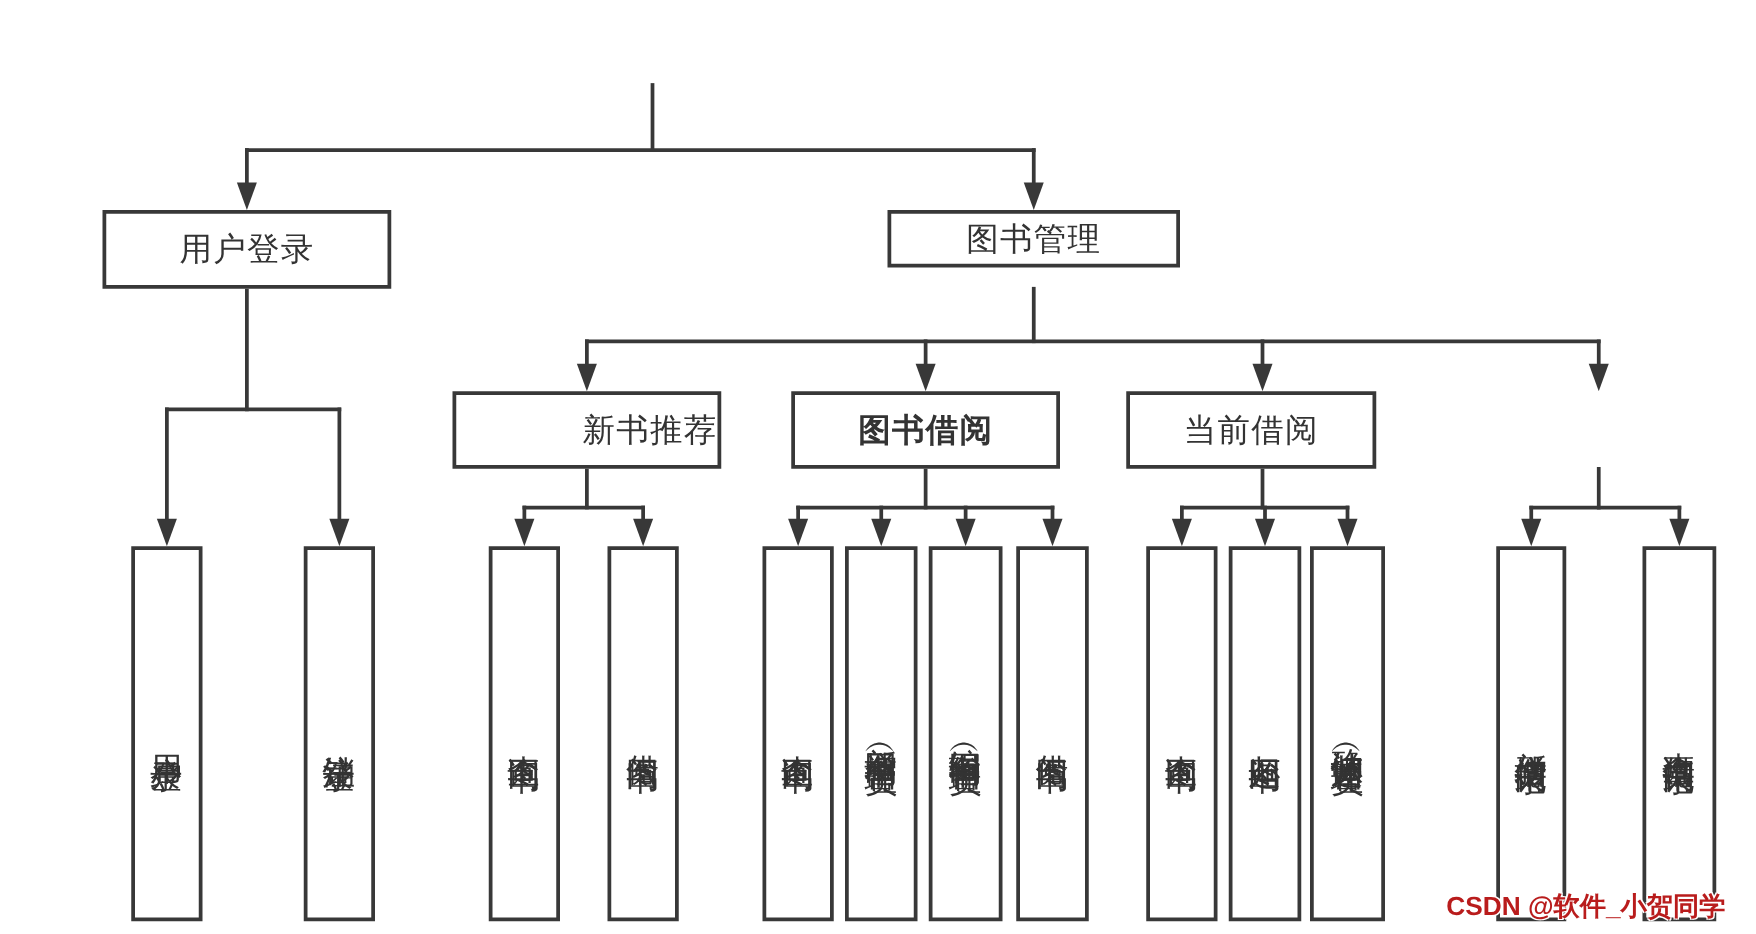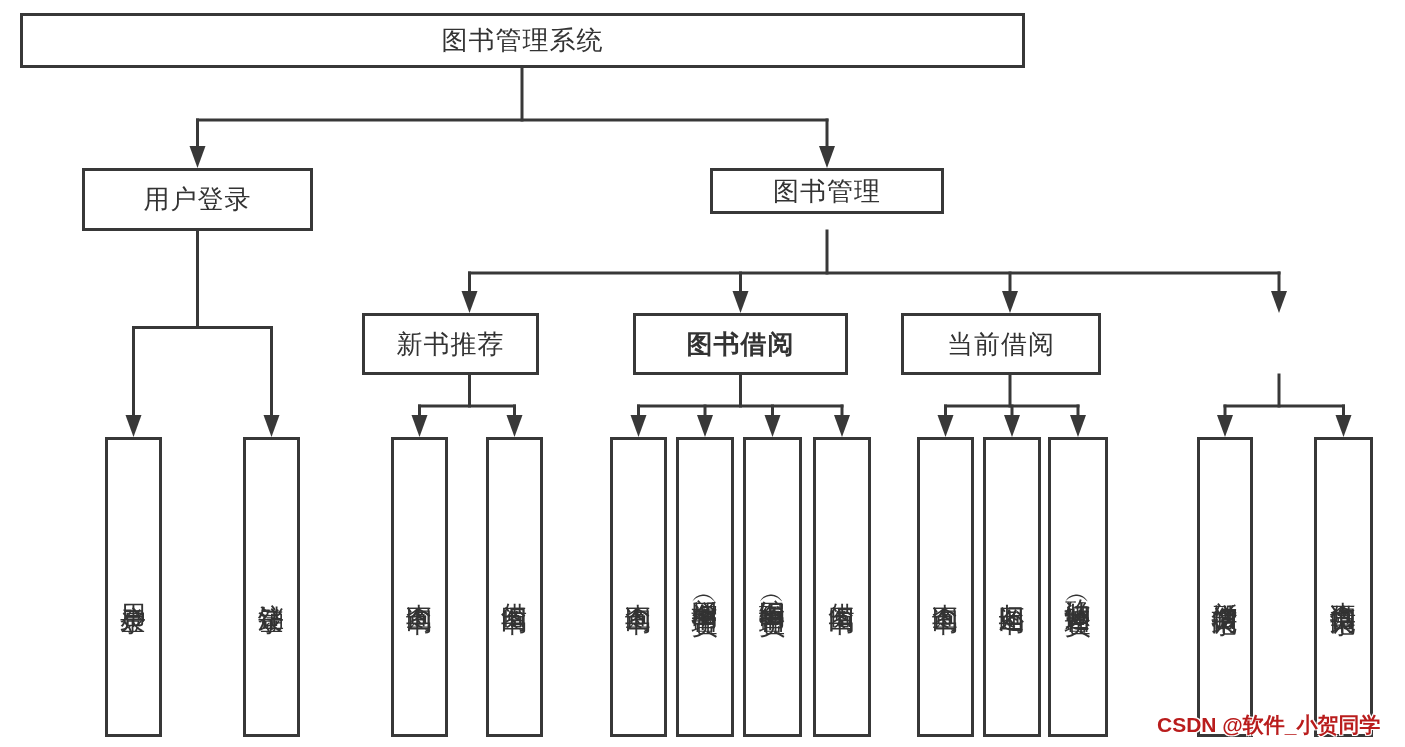--- a/index.html
+++ b/index.html
@@ -41,21 +41,21 @@
   .vnode {
     writing-mode: vertical-rl;
     text-orientation: mixed;
     letter-spacing: 2px;
     line-height: 1;
   }
   
   .n-root            { left: 20px;   top: 13px;  width: 1005px; height: 55px; }
   .n-user-login      { left: 82px;   top: 168px; width: 231px;  height: 63px; }
   .n-book-mgmt       { left: 710px;  top: 168px; width: 234px;  height: 46px; }
-  .n-new-book        { left: 362px;  top: 313px; width: 177px;  height: 62px; }
+  .n-new-book        { left: 362px;  top: 313px; width: 215px;  height: 62px; justify-content: flex-end; }
   .n-borrow          { left: 633px;  top: 313px; width: 215px;  height: 62px; font-weight: bold; }
   .n-current         { left: 901px;  top: 313px; width: 200px;  height: 62px; }
   .n-records         { left: 1173px; top: 313px; width: 208px;  height: 62px; }
   .leaf              { top: 437px; height: 300px; }
   .n-a1 { left: 105px;  width: 57px; }
   .n-a2 { left: 243px;  width: 57px; }
   .n-b1 { left: 391px;  width: 57px; }
   .n-b2 { left: 486px;  width: 57px; }
   .n-c1 { left: 610px;  width: 57px; }
   .n-c2 { left: 676px;  width: 58px; }
@@ -154,23 +154,20 @@
     <g>
       <line class="wire" x1="1279" y1="375" x2="1279" y2="406"></line>
       <line class="wire" x1="1225" y1="406" x2="1343.5" y2="406"></line>
       <line class="wire" x1="1225" y1="406" x2="1225" y2="419"></line>
       <polygon class="head" points="1217,415 1233,415 1225,437"></polygon>
       <line class="wire" x1="1343.5" y1="406" x2="1343.5" y2="419"></line>
       <polygon class="head" points="1335.5,415 1351.5,415 1343.5,437"></polygon>
     </g>
   </svg>
 
-  <div class="node hnode n-root">
-    <span>图书管理系统</span>
-  </div>
 
   <div class="node hnode n-user-login">
     <span>用户登录</span>
   </div>
   <div class="node hnode n-book-mgmt">
     <span>图书管理</span>
   </div>
 
   <div class="node hnode n-new-book">
     <span>新书推荐</span>

